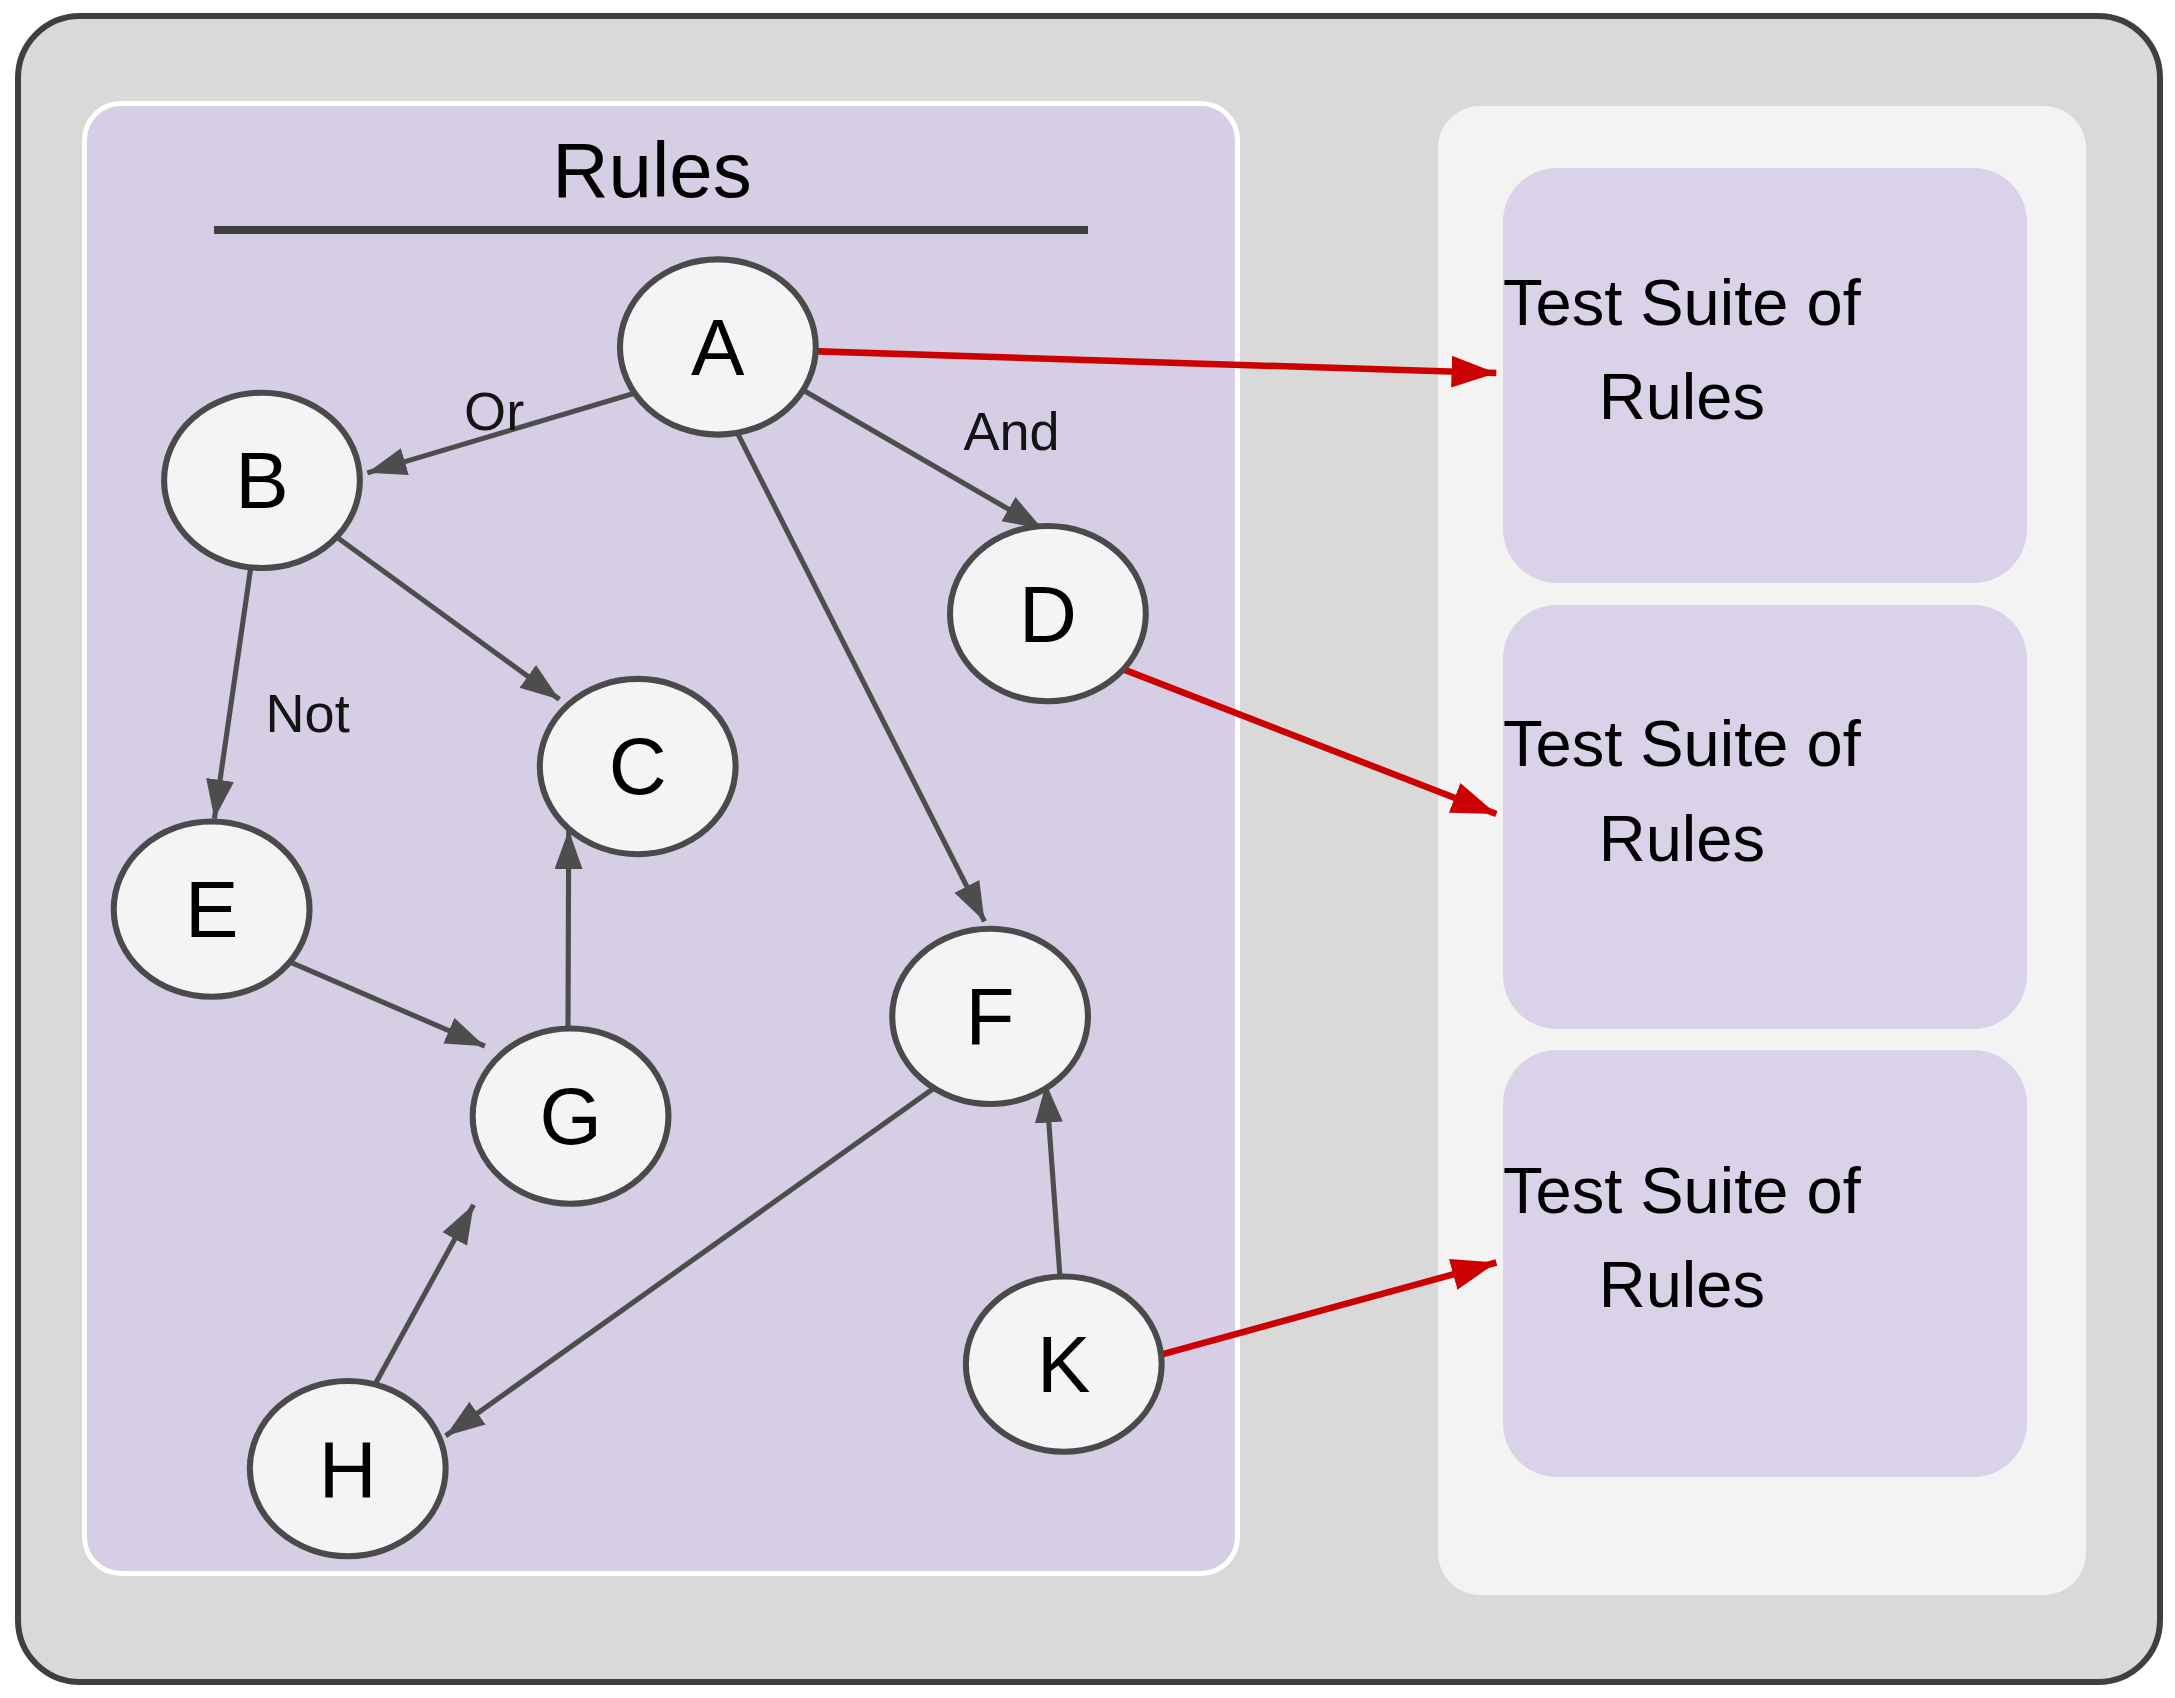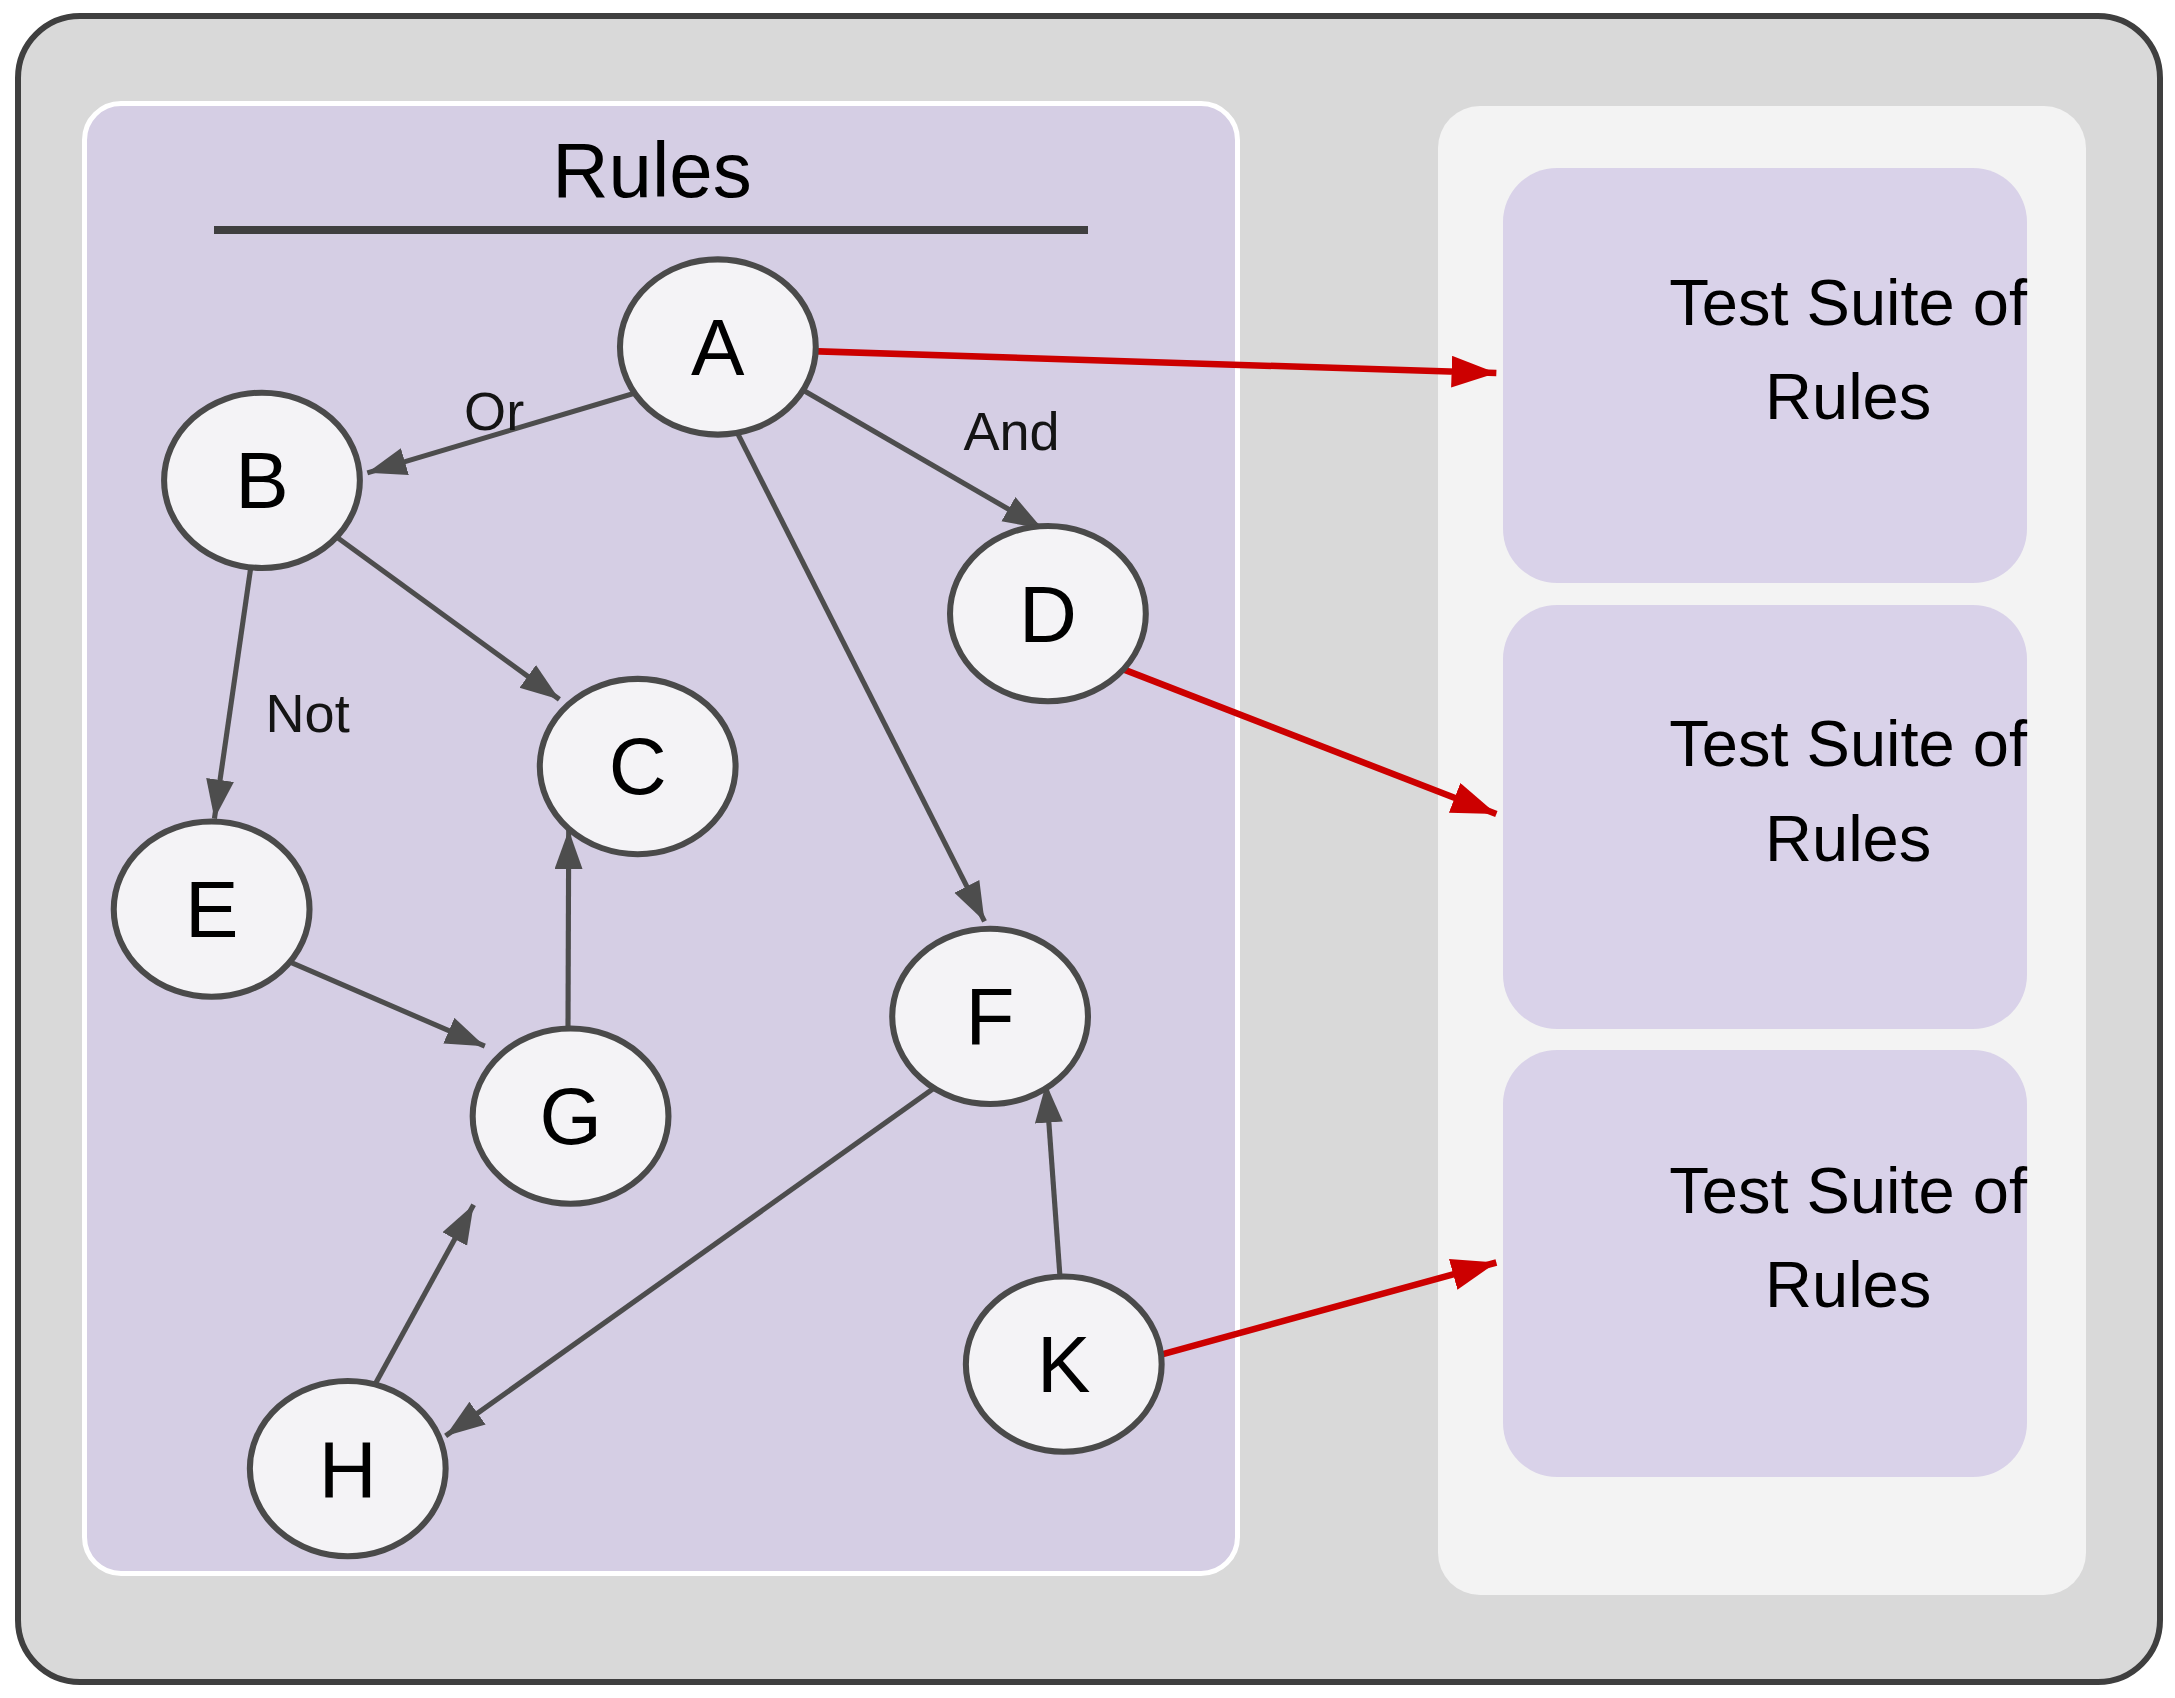--- a/index.html
+++ b/index.html
@@ -39,21 +39,21 @@
   #suite-panel{
     position:absolute;left:1438px;top:106px;width:648px;height:1489px;
     background:#f3f3f3;
     border-radius:42px;
   }
   .suite-box{
     position:absolute;left:1503px;width:524px;
     box-sizing:border-box;
     background:#d9d2e9;
     border-radius:54px;
-    display:flex;align-items:center;justify-content:flex-end;
+    display:flex;align-items:center;justify-content:flex-start;
     padding-bottom:51px;
   }
   #suite-box-1{top:168px;height:415px;}
   #suite-box-2{top:605px;height:424px;}
   #suite-box-3{top:1050px;height:427px;}
   .suite-label{
     font-size:65px;line-height:1.45;color:#000000;
     text-align:center;white-space:pre-line;
   }
   

